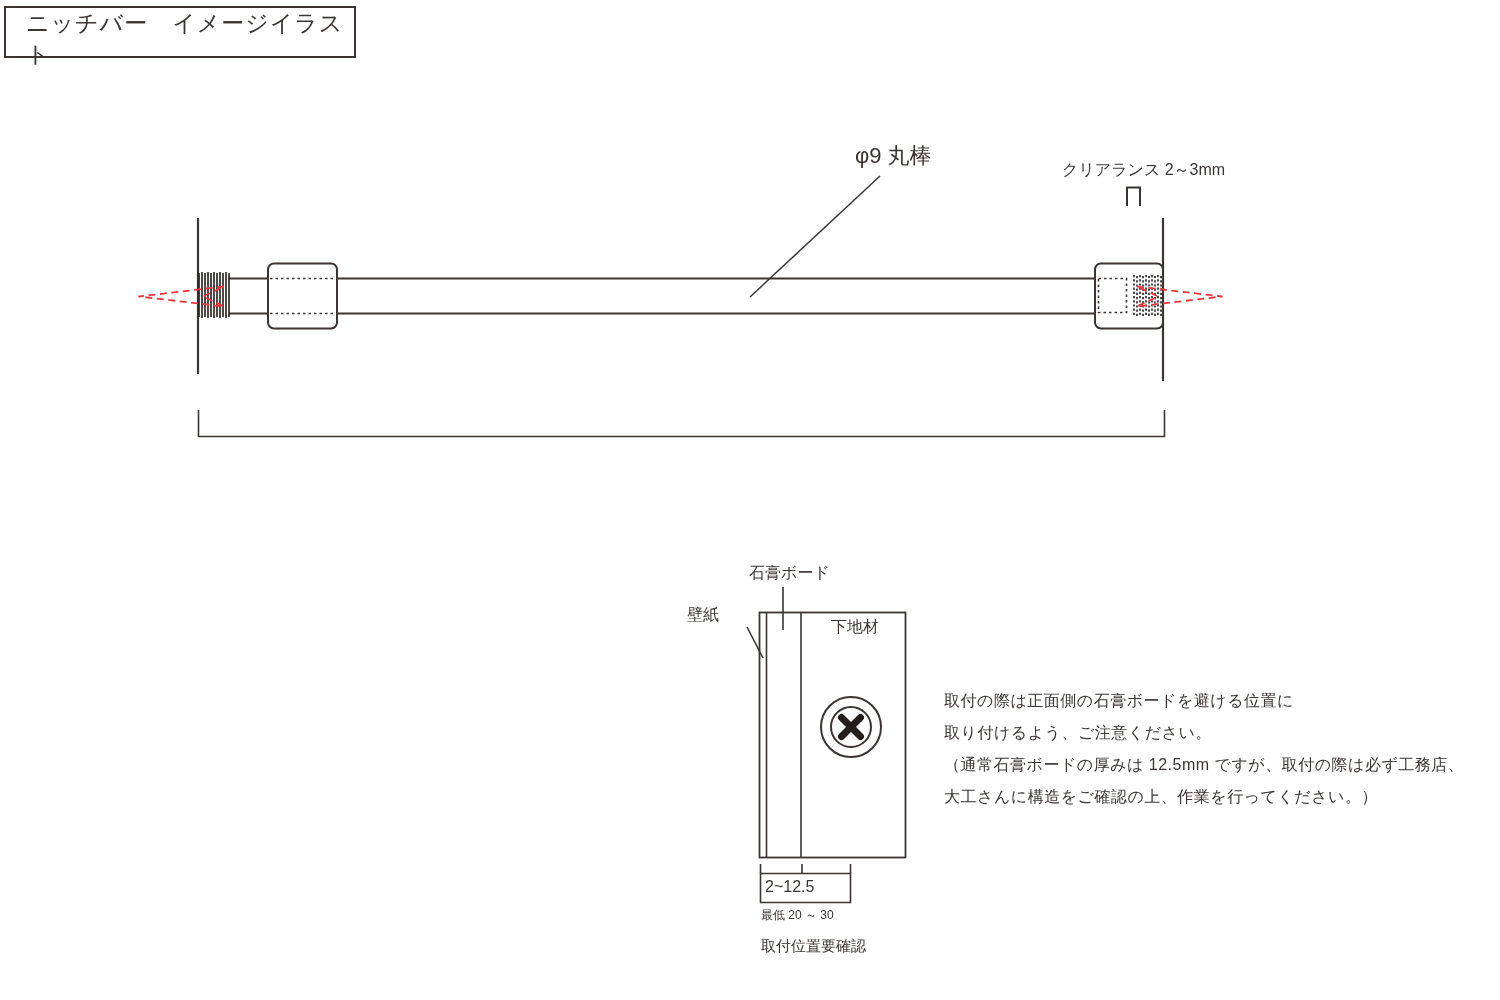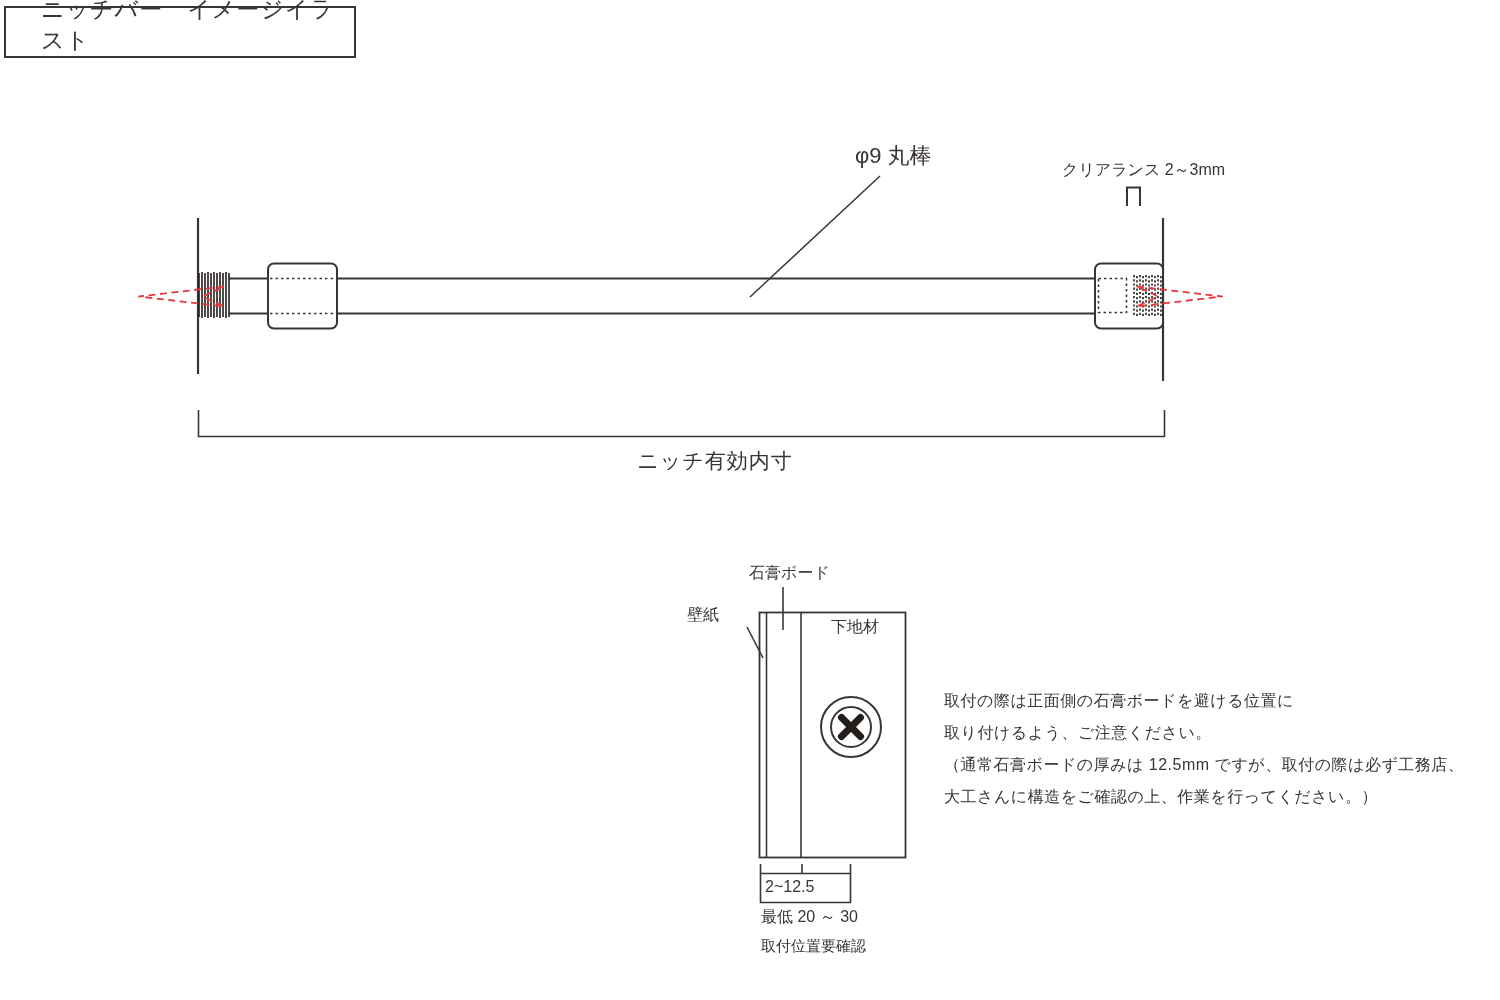--- a/index.html
+++ b/index.html
@@ -3,37 +3,37 @@
 <meta charset="utf-8">
 <style>
   html,body{margin:0;padding:0;background:#ffffff;}
   .canvas{
     position:relative;width:1500px;height:1000px;background:#ffffff;overflow:hidden;
     font-family:"Liberation Sans","DejaVu Sans",sans-serif;color:#3a3533;
   }
   .abs{position:absolute;white-space:nowrap;}
   .title-box{
     position:absolute;left:4px;top:6px;width:352px;height:52px;
-    border:2px solid #3a3533;display:flex;align-items:flex-end;box-sizing:border-box;
-    padding-left:35px;
+    border:2px solid #3a3533;display:flex;align-items:flex-start;box-sizing:border-box;
+    padding-left:20px;
   }
   .title-box span{font-size:23px;letter-spacing:1px;}
   .draw{position:absolute;left:0;top:0;}
   .lbl-rod{left:855px;top:141px;font-size:22px;}
   .lbl-clearance{left:1062px;top:160px;font-size:16px;}
   .lbl-nichedim{left:600px;top:447px;width:230px;text-align:center;font-size:21px;letter-spacing:1px;}
   .lbl-gypsum{left:749px;top:563px;font-size:16px;}
   .lbl-wallpaper{left:687px;top:605px;font-size:16px;}
   .lbl-base{left:831px;top:617px;font-size:16px;}
   .note{
     position:absolute;left:944px;top:662px;font-size:16px;line-height:32px;
     white-space:pre-line;letter-spacing:0.5px;margin-top:23px;
   }
   .lbl-thickness{left:765px;top:878px;font-size:16px;}
-  .lbl-mindepth{left:761px;top:907px;font-size:16px;}
+  .lbl-mindepth{left:761px;top:907px;font-size:12px;}
   .lbl-check{left:761px;top:937px;font-size:15px;}
 </style>
 </head>
 <body>
 
 <div class="canvas">
 
   <svg class="draw" width="1500" height="1000" viewBox="0 0 1500 1000">
 
     <g stroke="#3a3533" stroke-width="2.2">
@@ -88,21 +88,20 @@
     <path d="M760.5,873.5 H850.5 V902.5 H760.5 Z" fill="none" stroke="#3a3533" stroke-width="1.6"></path>
     <path d="M760.5,864 V873.5 M802,864 V873.5 M850.5,864 V873.5" fill="none" stroke="#3a3533" stroke-width="1.6"></path>
   </svg>
 
   <div class="title-box">
     <span>ニッチバー　イメージイラスト</span>
   </div>
 
   <div class="abs lbl-rod">φ9 丸棒</div>
   <div class="abs lbl-clearance">クリアランス 2～3mm</div>
-  <div class="abs lbl-nichedim">ニッチ有効内寸</div>
 
   <div class="abs lbl-gypsum">石膏ボード</div>
   <div class="abs lbl-wallpaper">壁紙</div>
   <div class="abs lbl-base">下地材</div>
 
   <div class="note">取付の際は正面側の石膏ボードを避ける位置に
 取り付けるよう、ご注意ください。
 （通常石膏ボードの厚みは 12.5mm ですが、取付の際は必ず工務店、
 大工さんに構造をご確認の上、作業を行ってください。）</div>
 

